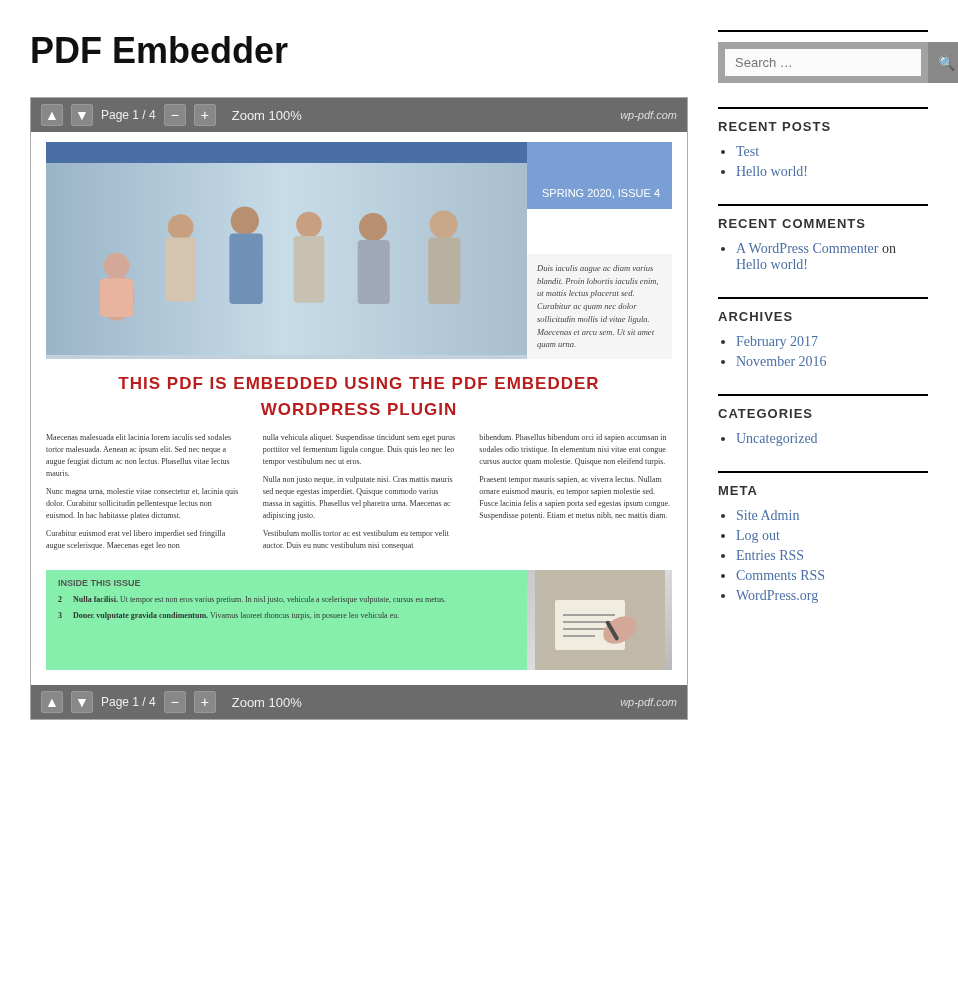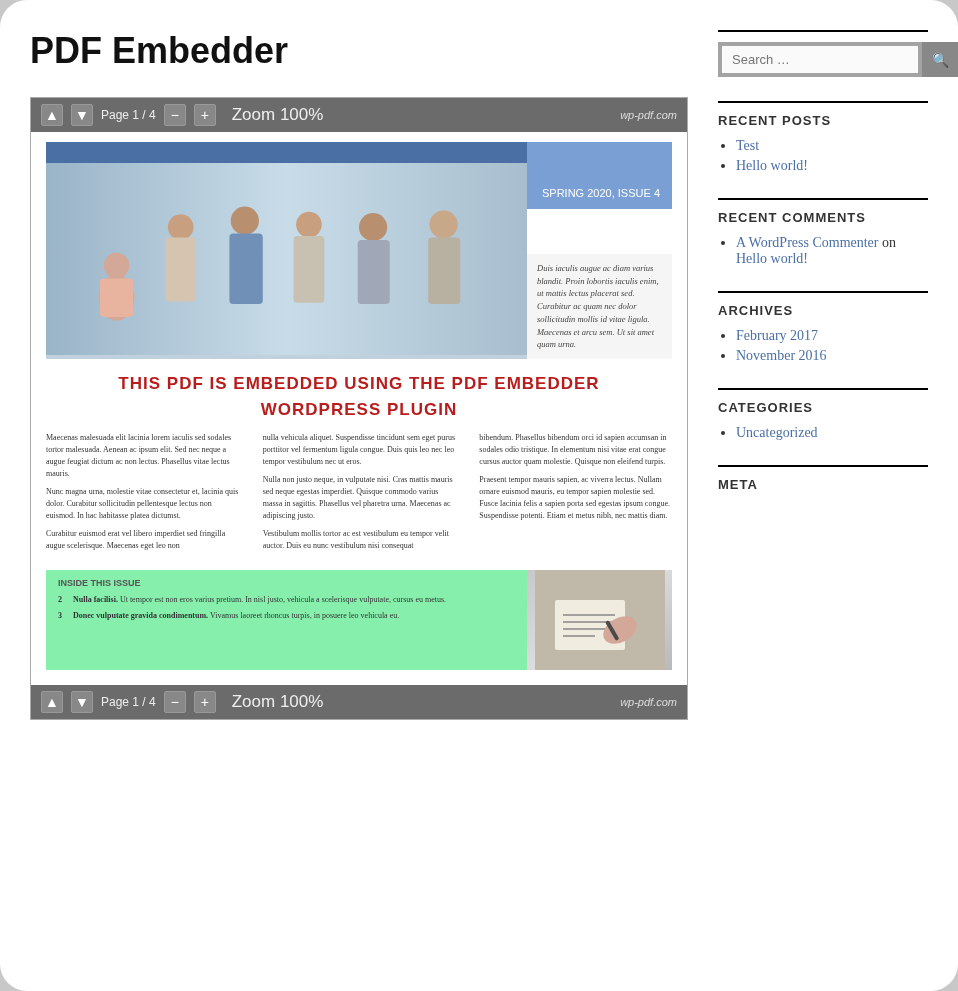--- a/index.html
+++ b/index.html
@@ -10,21 +10,20 @@
       color: #333;
     }
     .page-wrapper {
       max-width: 958px;
       margin: 0 auto;
       background: #fff;
       min-height: 991px;
       padding: 30px 30px 40px 30px;
       display: flex;
       gap: 30px;
-      border-radius: 27px;
     }
     .main-content {
       flex: 1;
       min-width: 0;
     }
     .sidebar {
       width: 210px;
       flex-shrink: 0;
     }
 
@@ -64,21 +63,21 @@
       cursor: pointer;
       font-size: 14px;
       border-radius: 2px;
     }
     .pdf-toolbar-page-info {
       font-size: 12px;
       color: #eee;
     }
     .pdf-toolbar-zoom {
       margin-left: 8px;
-      font-size: 17px;
+      font-size: 13px;
       color: #eee;
     }
     .pdf-toolbar-logo {
       margin-left: auto;
       font-size: 11px;
       color: #ddd;
       font-style: italic;
     }
 
     .pdf-content {
@@ -259,21 +258,21 @@
     }
 
     
     .search-box {
       display: flex;
       margin-bottom: 20px;
       margin-top: 5px;
     }
     .search-input {
       flex: 1;
-      border: 4px solid #a3a3a3;
+      border: 7px solid #a3a3a3;
       padding: 6px 10px;
       font-size: 13px;
       outline: none;
       background: #fafafa;
     }
     .search-btn {
       background: #888;
       border: none;
       color: #fff;
       padding: 6px 10px;
@@ -466,16 +465,23 @@
       <hr class="sidebar-divider">
       <div class="sidebar-section-title">CATEGORIES</div>
       <ul class="sidebar-list">
         <li><a href="#">Uncategorized</a></li>
       </ul>
     </div>
 
     <div class="sidebar-section">
       <hr class="sidebar-divider">
       <div class="sidebar-section-title">META</div>
+      <ul class="sidebar-list">
+        <li><a href="#">Site Admin</a></li>
+        <li><a href="#">Log out</a></li>
+        <li><a href="#">Entries RSS</a></li>
+        <li><a href="#">Comments RSS</a></li>
+        <li><a href="#">WordPress.org</a></li>
+      </ul>
     </div>
 
   </div>
 </div>
 
 </body></html>

